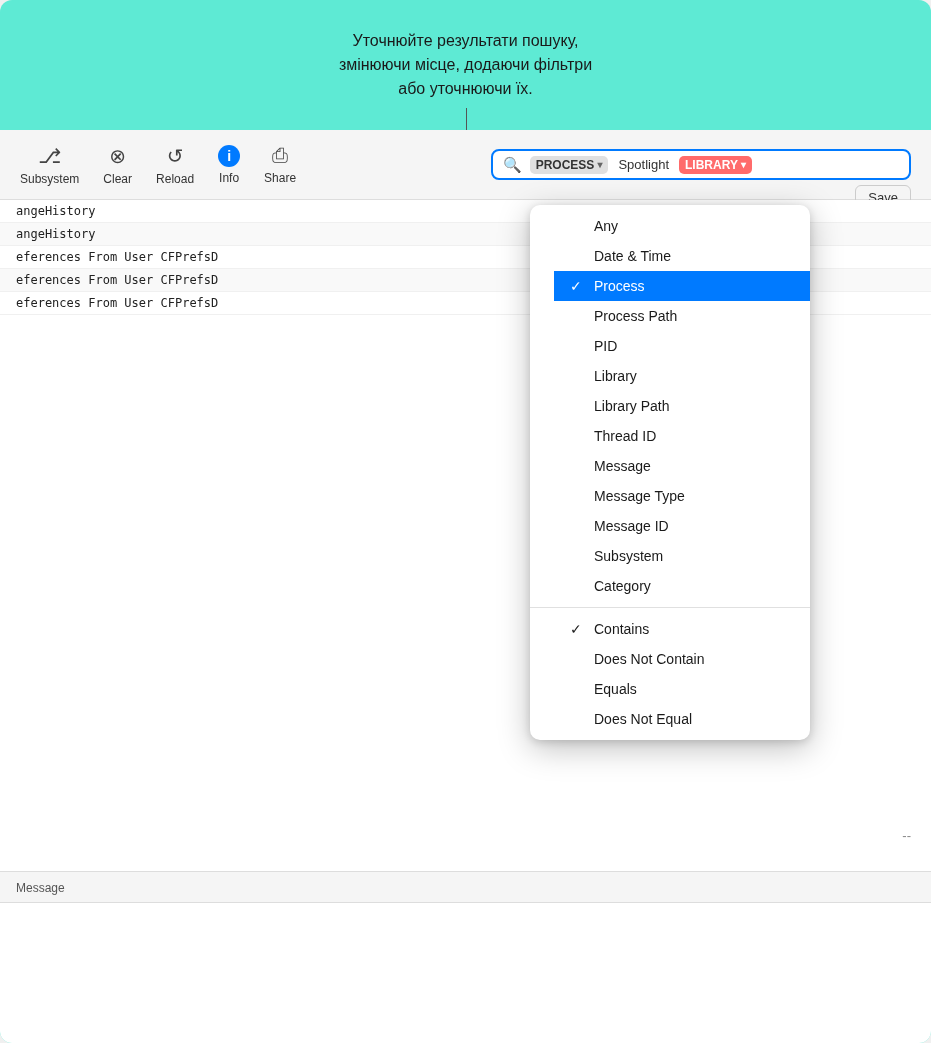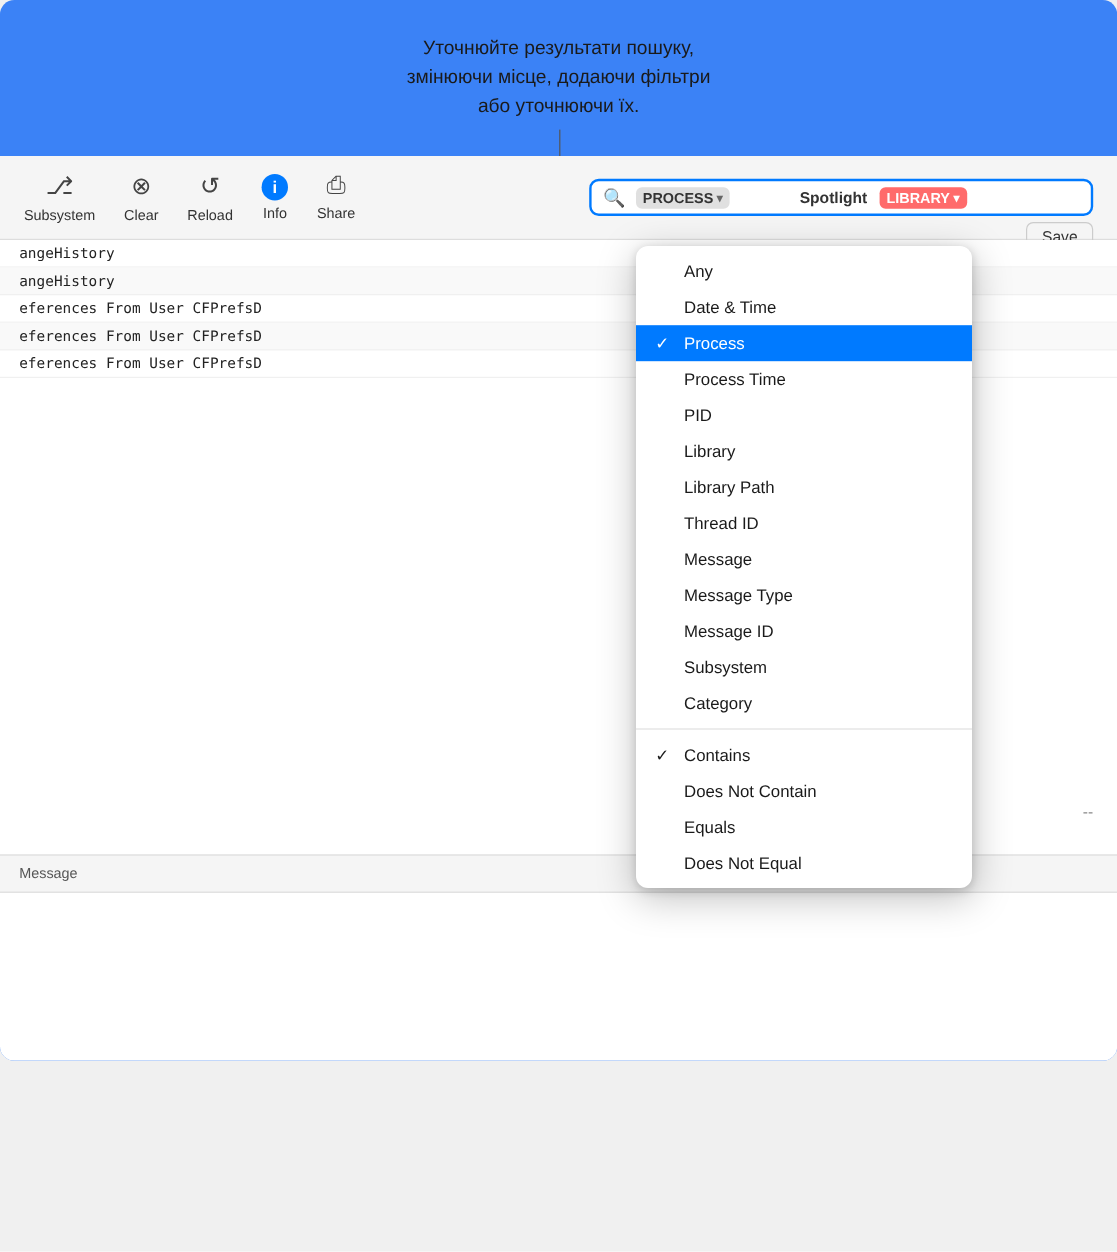--- a/index.html
+++ b/index.html
@@ -7,22 +7,22 @@
       font-family: -apple-system, BlinkMacSystemFont, "SF Pro Text", "Helvetica Neue", Arial, sans-serif;
       background: #f0f0f0;
       width: 931px;
       height: 1043px;
       overflow: hidden;
       position: relative;
     }
 
     .main-window {
       width: 931px;
-      height: 884px;
-      background: #3b82f6;
+      height: 1043px;
+      background: #5eead4;
       position: relative;
       border-radius: 12px;
       overflow: hidden;
     }
 
     
     .tooltip-area {
       position: absolute;
       top: 0;
       left: 0;
@@ -123,23 +123,22 @@
     .search-token .chevron {
       font-size: 10px;
       color: #666;
     }
 
     .search-token-spotlight {
       background: transparent;
       border: none;
       font-size: 13px;
       color: #333;
-      font-weight: 700;
+      font-weight: 400;
       padding: 2px 6px;
-      margin-left: 48px;
     }
 
     .search-token-library {
       background: #ff6b6b;
       color: white;
       border-radius: 5px;
       padding: 2px 6px;
       font-size: 12px;
       font-weight: 600;
       display: flex;
@@ -243,20 +242,21 @@
 
     .dropdown-item {
       display: flex;
       align-items: center;
       padding: 7px 16px;
       font-size: 14px;
       color: #1a1a1a;
       cursor: pointer;
       position: relative;
       gap: 8px;
+      margin-left: 24px;
     }
 
     .dropdown-item.selected {
       background: #007aff;
       color: white;
     }
 
     .dropdown-item .checkmark {
       width: 16px;
       font-size: 14px;
@@ -347,21 +347,21 @@
         <div class="dropdown-item">
           <span class="checkmark"></span>
           <span class="item-label">Date &amp; Time</span>
         </div>
         <div class="dropdown-item selected">
           <span class="checkmark">✓</span>
           <span class="item-label">Process</span>
         </div>
         <div class="dropdown-item">
           <span class="checkmark"></span>
-          <span class="item-label">Process Time</span>
+          <span class="item-label">Process Path</span>
         </div>
         <div class="dropdown-item">
           <span class="checkmark"></span>
           <span class="item-label">PID</span>
         </div>
         <div class="dropdown-item">
           <span class="checkmark"></span>
           <span class="item-label">Library</span>
         </div>
         <div class="dropdown-item">

